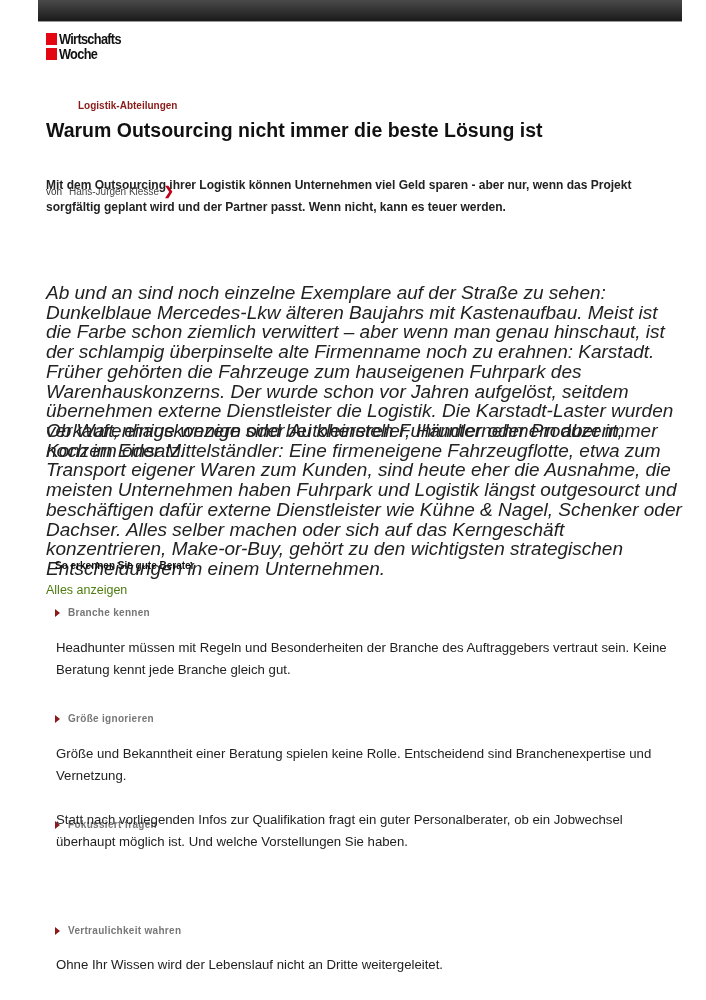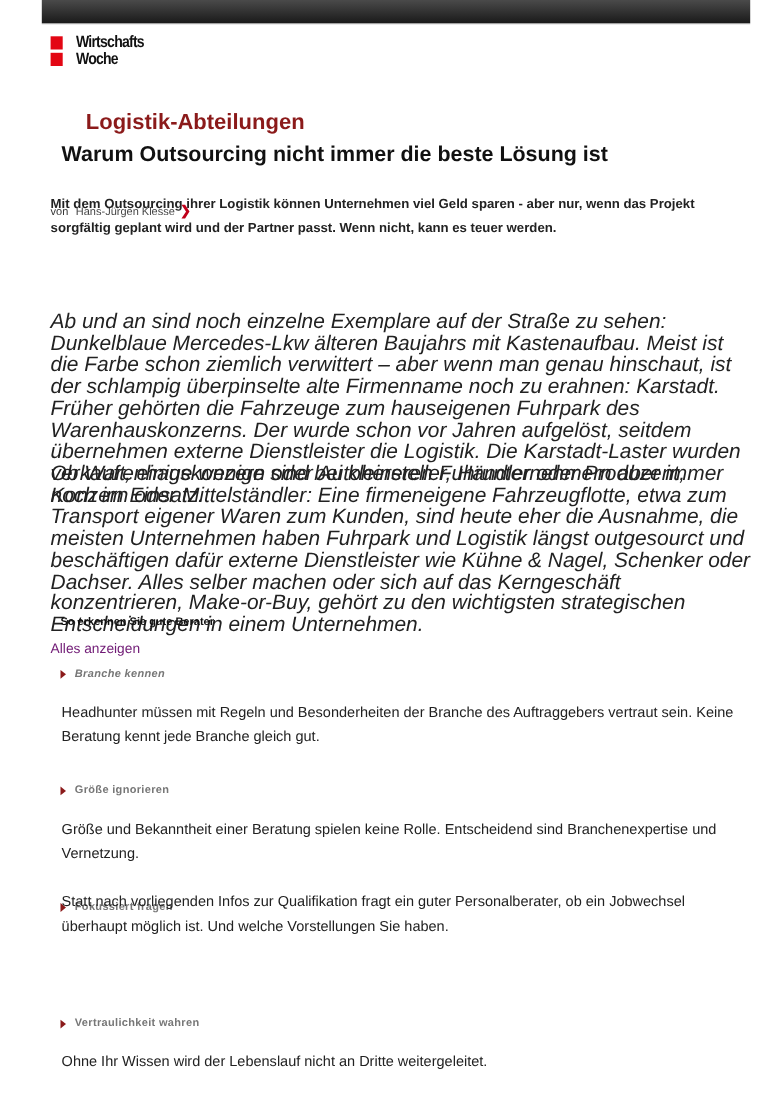--- a/index.html
+++ b/index.html
@@ -1,36 +1,36 @@
 <!DOCTYPE html>
 <html><head>
 <meta charset="utf-8">
 <style>
   html, body { margin: 0; padding: 0; background: #ffffff; }
   body { width: 706px; height: 1000px; position: relative; overflow: hidden;
          font-family: "Liberation Sans", sans-serif; color: #222; }
   .topbar { position: absolute; left: 38px; top: 0; width: 644px; height: 21px;
             background: linear-gradient(#4a4a4a, #1a1a1a); border-bottom: 1px solid #999; }
   .logo { position: absolute; left: 46px; top: 31px; }
-  .logo-row { display: flex; align-items: center; height: 15px; gap: 10px; }
+  .logo-row { display: flex; align-items: center; height: 15px; }
   .logo-sq { width: 11px; height: 12px; background: #e30613; margin-right: 2px; }
   .logo-txt { font-family: "Liberation Sans", sans-serif; font-weight: bold; font-size: 15px;
               letter-spacing: -0.8px; color: #111; line-height: 15px; transform: scaleX(0.85); transform-origin: left; }
-  .kicker { position: absolute; left: 46px; top: 100px; font-size: 20px; font-weight: bold; color: #8b1a1a; padding-left: 32px; }
+  .kicker { position: absolute; left: 46px; top: 100px; font-size: 10px; font-weight: bold; color: #8b1a1a; padding-left: 32px; }
   .headline { position: absolute; left: 46px; top: 119px; font-size: 19.5px; font-weight: bold; color: #111; white-space: nowrap; }
   .byline { position: absolute; left: 46px; top: 152px; font-size: 10px; color: #333; margin-top: 32px; }
   .byline .author { color: #444; margin-left: 4px; }
   .byline .chev { color: #c0001a; font-weight: bold; font-size: 12px; margin-left: 2px; }
   .lead { position: absolute; left: 46px; top: 174px; width: 630px; font-size: 12px; font-weight: bold;
           line-height: 22px; color: #222; }
   .para { position: absolute; left: 46px; width: 640px; font-size: 19px; line-height: 19.7px; color: #222; font-style: italic; }
   .p1 { top: 283px; }
   .p2 { top: 421px; }
   .box-title { position: absolute; left: 55px; top: 560px; font-size: 10px; font-weight: bold; color: #111; }
-  .show-all { position: absolute; left: 46px; top: 583px; font-size: 12.5px; color: #701a75; }
+  .show-all { position: absolute; left: 46px; top: 583px; font-size: 12.5px; color: #4d7c0f; }
   .acc-head { position: absolute; left: 55px; font-size: 10px; font-weight: bold; color: #777; letter-spacing: 0.3px; display: flex; align-items: center; }
   .acc-head .tri { width: 0; height: 0; border-top: 4px solid transparent; border-bottom: 4px solid transparent;
                    border-left: 5px solid #8b1a1a; margin-right: 8px; }
   .acc-body { position: absolute; left: 56px; width: 620px; font-size: 13.2px; line-height: 21.5px; color: #222; }
 </style>
 </head>
 <body>
 
 <div class="topbar"></div>
 
@@ -39,37 +39,37 @@
     <span class="logo-sq"></span>
     <span class="logo-txt">Wirtschafts</span>
   </div>
   <div class="logo-row">
     <span class="logo-sq"></span>
     <span class="logo-txt">Woche</span>
   </div>
 </div>
 
 <div class="kicker">Logistik-Abteilungen</div>
-<h1 class="headline" style="margin:10px;">Warum Outsourcing nicht immer die beste Lösung ist</h1>
+<h1 class="headline" style="margin:0;">Warum Outsourcing nicht immer die beste Lösung ist</h1>
 
 <div class="byline">
   <span>von</span>
   <span class="author">Hans-Jürgen Klesse</span>
   <span class="chev">❯</span>
 </div>
 
 <div class="lead">Mit dem Outsourcing ihrer Logistik können Unternehmen viel Geld sparen - aber nur, wenn das Projekt sorgfältig geplant wird und der Partner passt. Wenn nicht, kann es teuer werden.</div>
 
 <div class="para p1">Ab und an sind noch einzelne Exemplare auf der Straße zu sehen: Dunkelblaue Mercedes-Lkw älteren Baujahrs mit Kastenaufbau. Meist ist die Farbe schon ziemlich verwittert – aber wenn man genau hinschaut, ist der schlampig überpinselte alte Firmenname noch zu erahnen: Karstadt. Früher gehörten die Fahrzeuge zum hauseigenen Fuhrpark des Warenhauskonzerns. Der wurde schon vor Jahren aufgelöst, seitdem übernehmen externe Dienstleister die Logistik. Die Karstadt-Laster wurden verkauft, einige wenige sind bei kleineren Fuhrunternehmern aber immer noch im Einsatz.</div>
 <div class="para p2">Ob Warenhauskonzern oder Autohersteller, Händler oder Produzent, Konzern oder Mittelständler: Eine firmeneigene Fahrzeugflotte, etwa zum Transport eigener Waren zum Kunden, sind heute eher die Ausnahme, die meisten Unternehmen haben Fuhrpark und Logistik längst outgesourct und beschäftigen dafür externe Dienstleister wie Kühne &amp; Nagel, Schenker oder Dachser. Alles selber machen oder sich auf das Kerngeschäft konzentrieren, Make-or-Buy, gehört zu den wichtigsten strategischen Entscheidungen in einem Unternehmen.</div>
 
 <div class="box-title">So erkennen Sie gute Berater</div>
 <div class="show-all">Alles anzeigen</div>
 
-<div class="acc-head" style="top:607px;font-style:italic;">
+<div class="acc-head" style="top:607px;">
   <span class="tri"></span>
   <span>Branche kennen</span>
 </div>
 <div class="acc-body" style="top:637px;">Headhunter müssen mit Regeln und Besonderheiten der Branche des Auftraggebers vertraut sein. Keine Beratung kennt jede Branche gleich gut.</div>
 
 <div class="acc-head" style="top:713px;">
   <span class="tri"></span>
   <span>Größe ignorieren</span>
 </div>
 <div class="acc-body" style="top:743px;">Größe und Bekanntheit einer Beratung spielen keine Rolle. Entscheidend sind Branchenexpertise und Vernetzung.</div>

